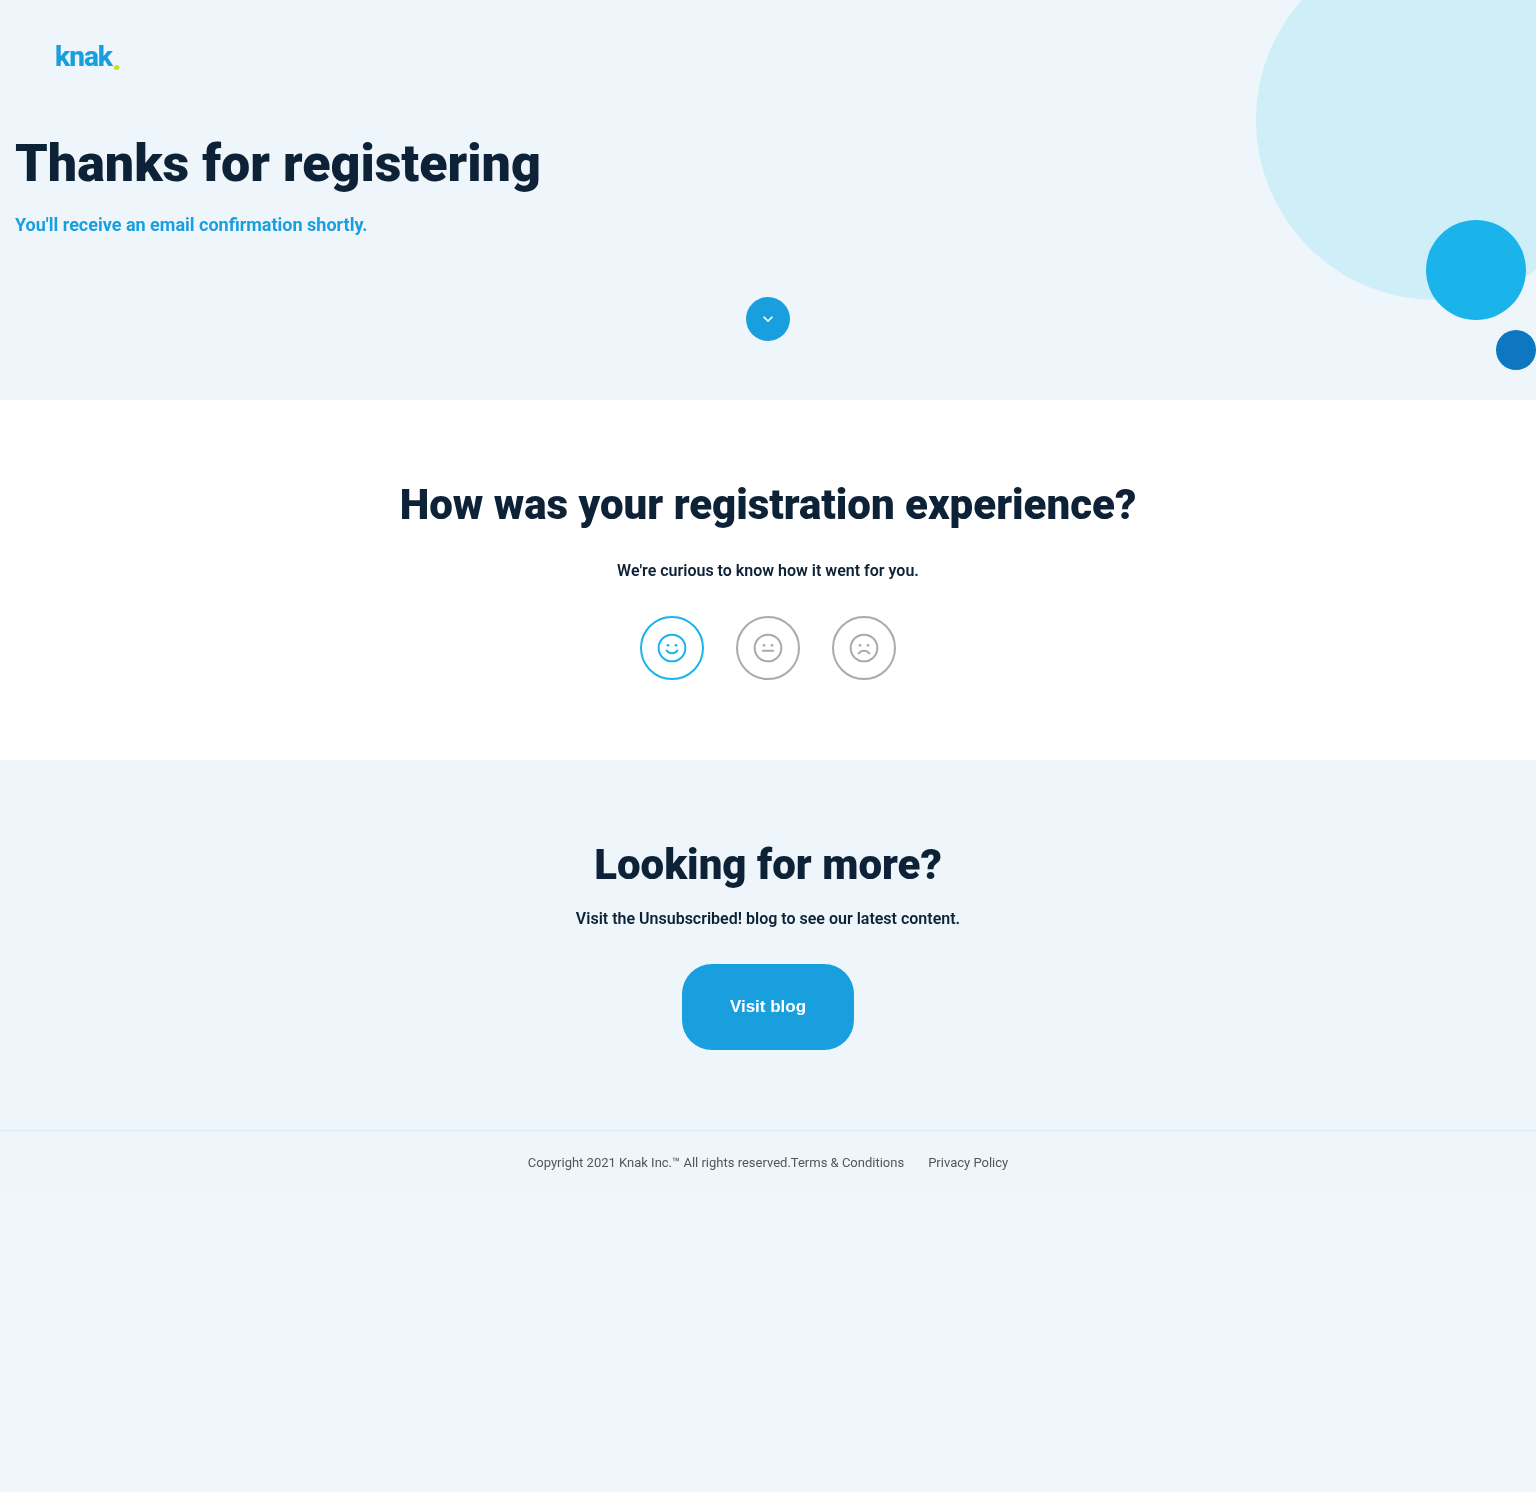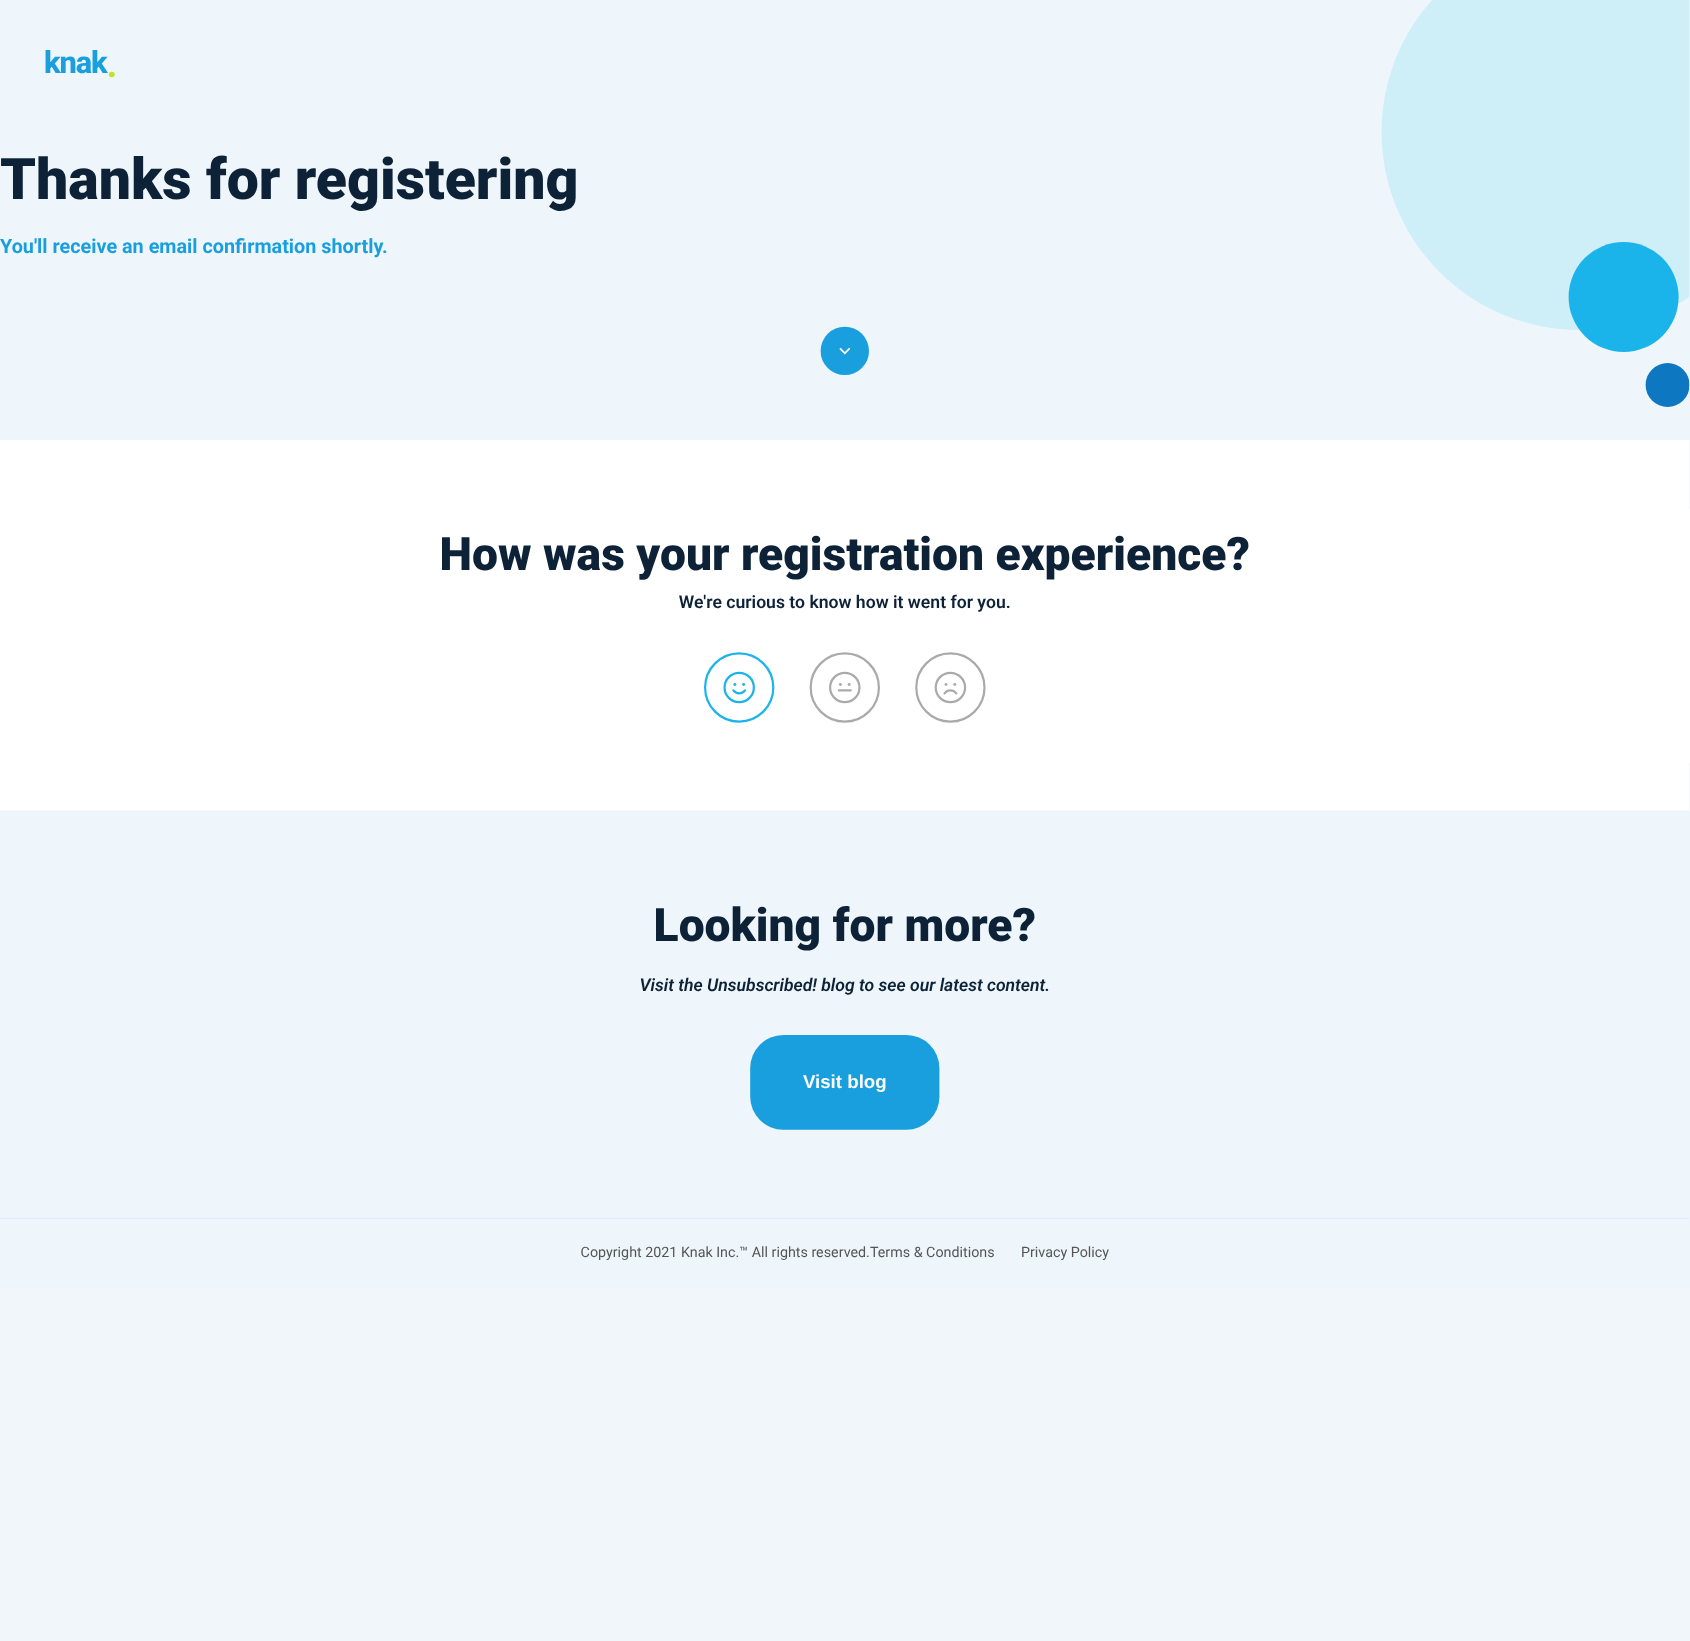--- a/index.html
+++ b/index.html
@@ -6,21 +6,21 @@
     body {
       font-family: -apple-system, BlinkMacSystemFont, 'Segoe UI', Roboto, Helvetica, Arial, sans-serif;
       background: #f0f6fa;
       color: #0d2137;
     }
 
     
     .hero {
       position: relative;
       background: #eef6fb;
-      padding: 40px 0 80px;
+      padding: 40px 15px 80px;
       overflow: hidden;
       min-height: 400px;
     }
     .logo-wrap {
       padding: 0 40px;
       margin-bottom: 60px;
     }
     .logo {
       font-size: 28px;
       font-weight: 800;
@@ -110,21 +110,21 @@
     
     .feedback-section {
       background: #ffffff;
       padding: 80px 20px 80px;
       text-align: center;
     }
     .feedback-title {
       font-size: 42px;
       font-weight: 900;
       color: #0d2137;
-      margin-bottom: 9px;
+      margin-bottom: 32px;
     }
     .feedback-desc {
       font-size: 16px;
       font-weight: 600;
       color: #0d2137;
       margin-bottom: 36px;
     }
     .emoji-row {
       display: flex;
       justify-content: center;
@@ -157,21 +157,20 @@
       font-size: 42px;
       font-weight: 900;
       color: #0d2137;
       margin-bottom: 20px;
     }
     .more-desc {
       font-size: 16px;
       font-weight: 600;
       color: #0d2137;
       margin-bottom: 36px;
-      font-style: italic;
     }
     .visit-blog-btn {
       display: inline-block;
       background: #1a9fde;
       color: white;
       font-size: 17px;
       font-weight: 700;
       padding: 33px 48px;
       border-radius: 30px;
       border: none;

